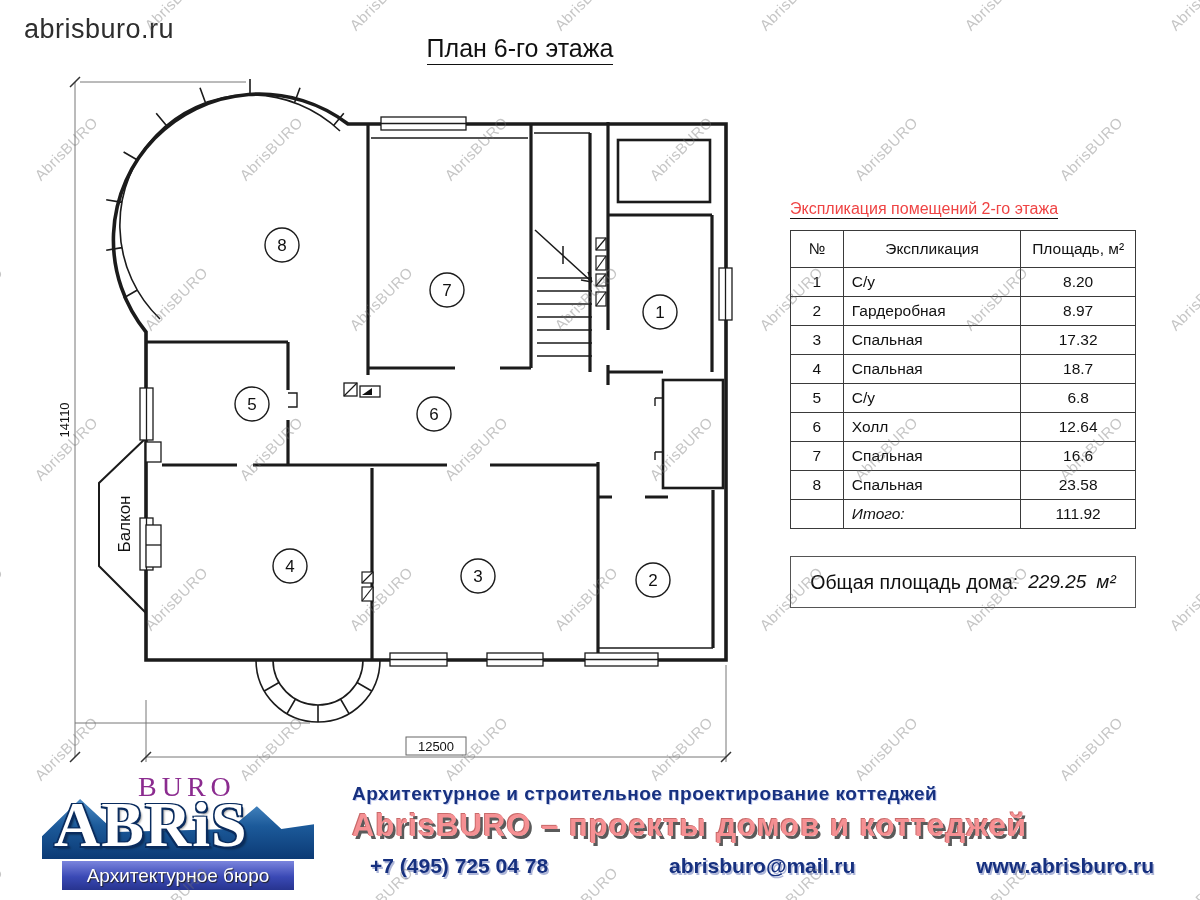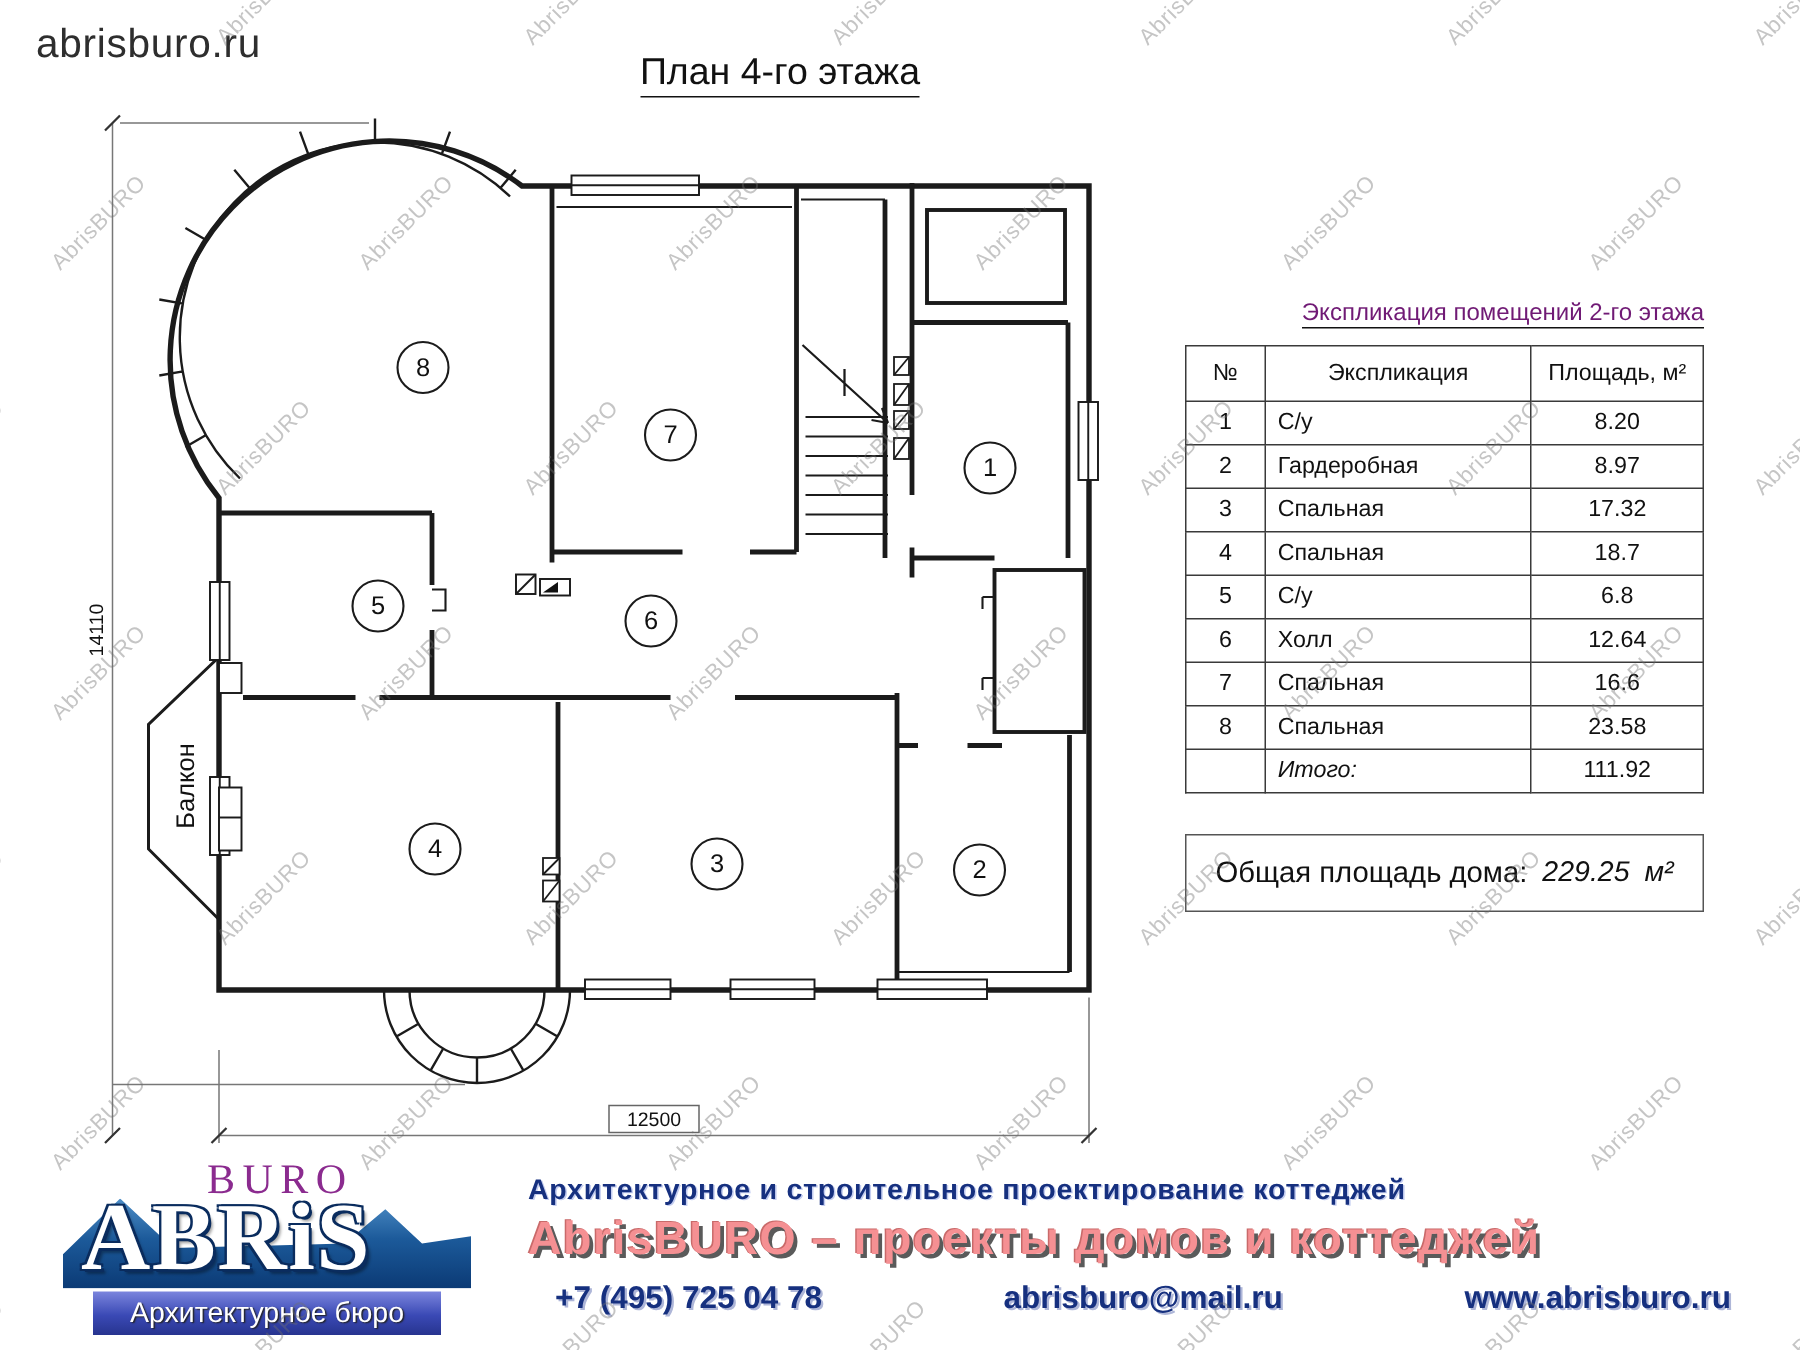--- a/index.html
+++ b/index.html
@@ -6,22 +6,22 @@
   #canvas{position:relative;width:1200px;height:900px;background:#ffffff;overflow:hidden;
           font-family:"Liberation Sans",sans-serif;color:#1a1a1a;}
   
   .site-mark{position:absolute;left:24px;top:14px;font-size:27px;color:#2e2e2e;letter-spacing:.5px;}
   .main-title{position:absolute;left:390px;top:34px;width:260px;text-align:center;
               font-size:25px;font-weight:500;color:#111;}
   .main-title span{border-bottom:1.6px solid #111;padding-bottom:2px;}
   
   #plan{position:absolute;left:0;top:0;}
   
-  .expl-title{position:absolute;left:790px;top:200px;width:346px;text-align:right;
-              font-size:16px;color:#701a75;}
+  .expl-title{position:absolute;left:790px;top:200px;width:346px;text-align:left;
+              font-size:16px;color:#ef4444;}
   .expl-title span{border-bottom:1.4px solid #111;padding-bottom:1px;}
   table.expl{position:absolute;left:790px;top:230px;width:346px;border-collapse:collapse;
              font-size:15.5px;color:#111;background:transparent;}
   table.expl th,table.expl td{border:1.3px solid #3a3a3a;padding:0 8px;height:28px;}
   table.expl th{height:36px;font-weight:normal;}
   table.expl td.c0{width:42px;text-align:center;}
   table.expl td.c1{width:182px;text-align:left;}
   table.expl td.c2{width:106px;text-align:center;}
   table.expl .total-label{text-align:right;font-style:italic;}
   table.expl .total-value{text-align:center;}
@@ -56,21 +56,21 @@
   #wm-layer{position:absolute;left:0;top:0;width:1200px;height:900px;pointer-events:none;}
   .wm{position:absolute;font-size:15px;color:#6f6f6f;opacity:.40;white-space:nowrap;
       transform:rotate(-45deg);letter-spacing:.5px;}
 </style>
 </head>
 <body>
 
 <div id="canvas">
 
   <div class="site-mark">abrisburo.ru</div>
-  <div class="main-title"><span>План 4-го этажа</span></div>
+  <div class="main-title"><span>План 6-го этажа</span></div>
 
   <svg id="plan" width="1200" height="900" viewBox="0 0 1200 900">
 
     <path d="M348,124 H726 V660 H146 V332 A146 146 0 0 1 348,124 Z" fill="none" stroke="#1b1b1b" stroke-width="3.6"></path>
 
     <path d="M160,319 A130 130 0 0 1 340,131
              M137.4,290 L123.6,298 M122,247.6 L106.2,250.3 M122,202.4 L106.2,199.7
              M137.4,160 L123.6,152 M166.4,125.4 L156.2,113.2 M205.5,102.8 L200,87.8
              M250,95 L250,79 M294.5,102.8 L300,87.8 M333.6,125.4 L343.8,113.2" fill="none" stroke="#1b1b1b" stroke-width="1.6"></path>
 

